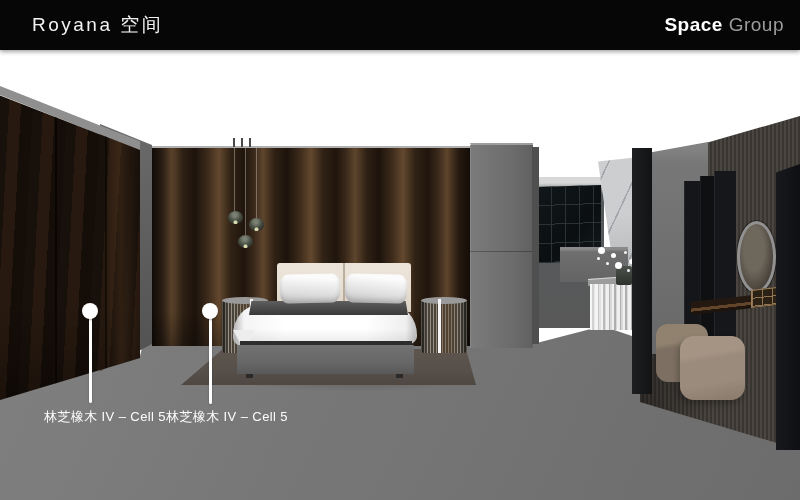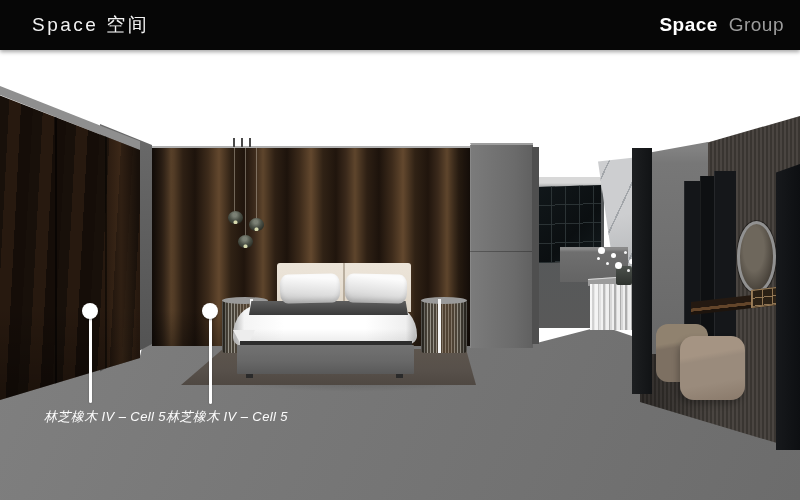--- a/index.html
+++ b/index.html
@@ -7,24 +7,24 @@
        font-family:"Liberation Sans","DejaVu Sans",sans-serif;position:relative;}
   .abs{position:absolute;}
 
   
   .header{left:0;top:0;width:800px;height:50px;background:var(--header-bg,#060606);
           box-shadow:0 2px 4px rgba(0,0,0,.35);z-index:50;display:flex;align-items:center;}
   .slide-title{position:absolute;left:32px;color:var(--header-text,#f2f2f2);
                font-size:19px;letter-spacing:2.5px;font-weight:400;}
   .brand{position:absolute;right:16px;font-size:19px;letter-spacing:.5px;}
   .brand .p{color:var(--brand-primary-color,#fff);font-weight:700;}
-  .brand .s{color:var(--brand-secondary-color,#9c9c9c);font-weight:400;margin-left:5px;}
+  .brand .s{color:var(--brand-secondary-color,#9c9c9c);font-weight:400;}
 
   
-  .scene{left:0;top:0;width:667px;height:500px;z-index:1;font-style:italic;}
+  .scene{left:0;top:0;width:667px;height:500px;z-index:1;}
 
   .floor{left:0;top:0;width:800px;height:500px;
     clip-path:polygon(0 79.6%,17.5% 71.2%,17.9% 68.6%,58.4% 68.6%,58.8% 69.2%,66.6% 68.8%,75.3% 65.2%,80.1% 67.8%,100% 85.8%,100% 100%,0 100%);
     background:linear-gradient(115deg,#838383 0%,var(--floor,#787878) 45%,#6c6c6c 100%);}
 
   .corner-wall{left:100px;top:124px;width:52px;height:266px;
     clip-path:polygon(0 0,100% 7.9%,100% 82.7%,0 93%);
     background:linear-gradient(180deg,#6a6a6a,#4f4f4f);}
 
   .back-wall{left:152px;top:146px;width:318px;height:198px;border-top:2px solid #b0b0b0;
@@ -234,18 +234,18 @@
   <div class="abs pin-line" style="left:89px;top:316px;height:87px;"></div>
   <div class="abs pin-dot" style="left:82px;top:303px;"></div>
   <div class="abs pin-line" style="left:209px;top:316px;height:88px;"></div>
   <div class="abs pin-dot" style="left:202px;top:303px;"></div>
 
   <div class="abs callout-label" style="left:44px;">林芝橡木 IV – Cell 5</div>
   <div class="abs callout-label" style="left:166px;">林芝橡木 IV – Cell 5</div>
 </div>
 
 <div class="abs header">
-  <div class="slide-title">Space 空间</div>
+  <div class="slide-title">Royana 空间</div>
   <div class="brand">
     <span class="p">Space</span>
     <span class="s">Group</span>
   </div>
 </div>
 
 </body></html>

